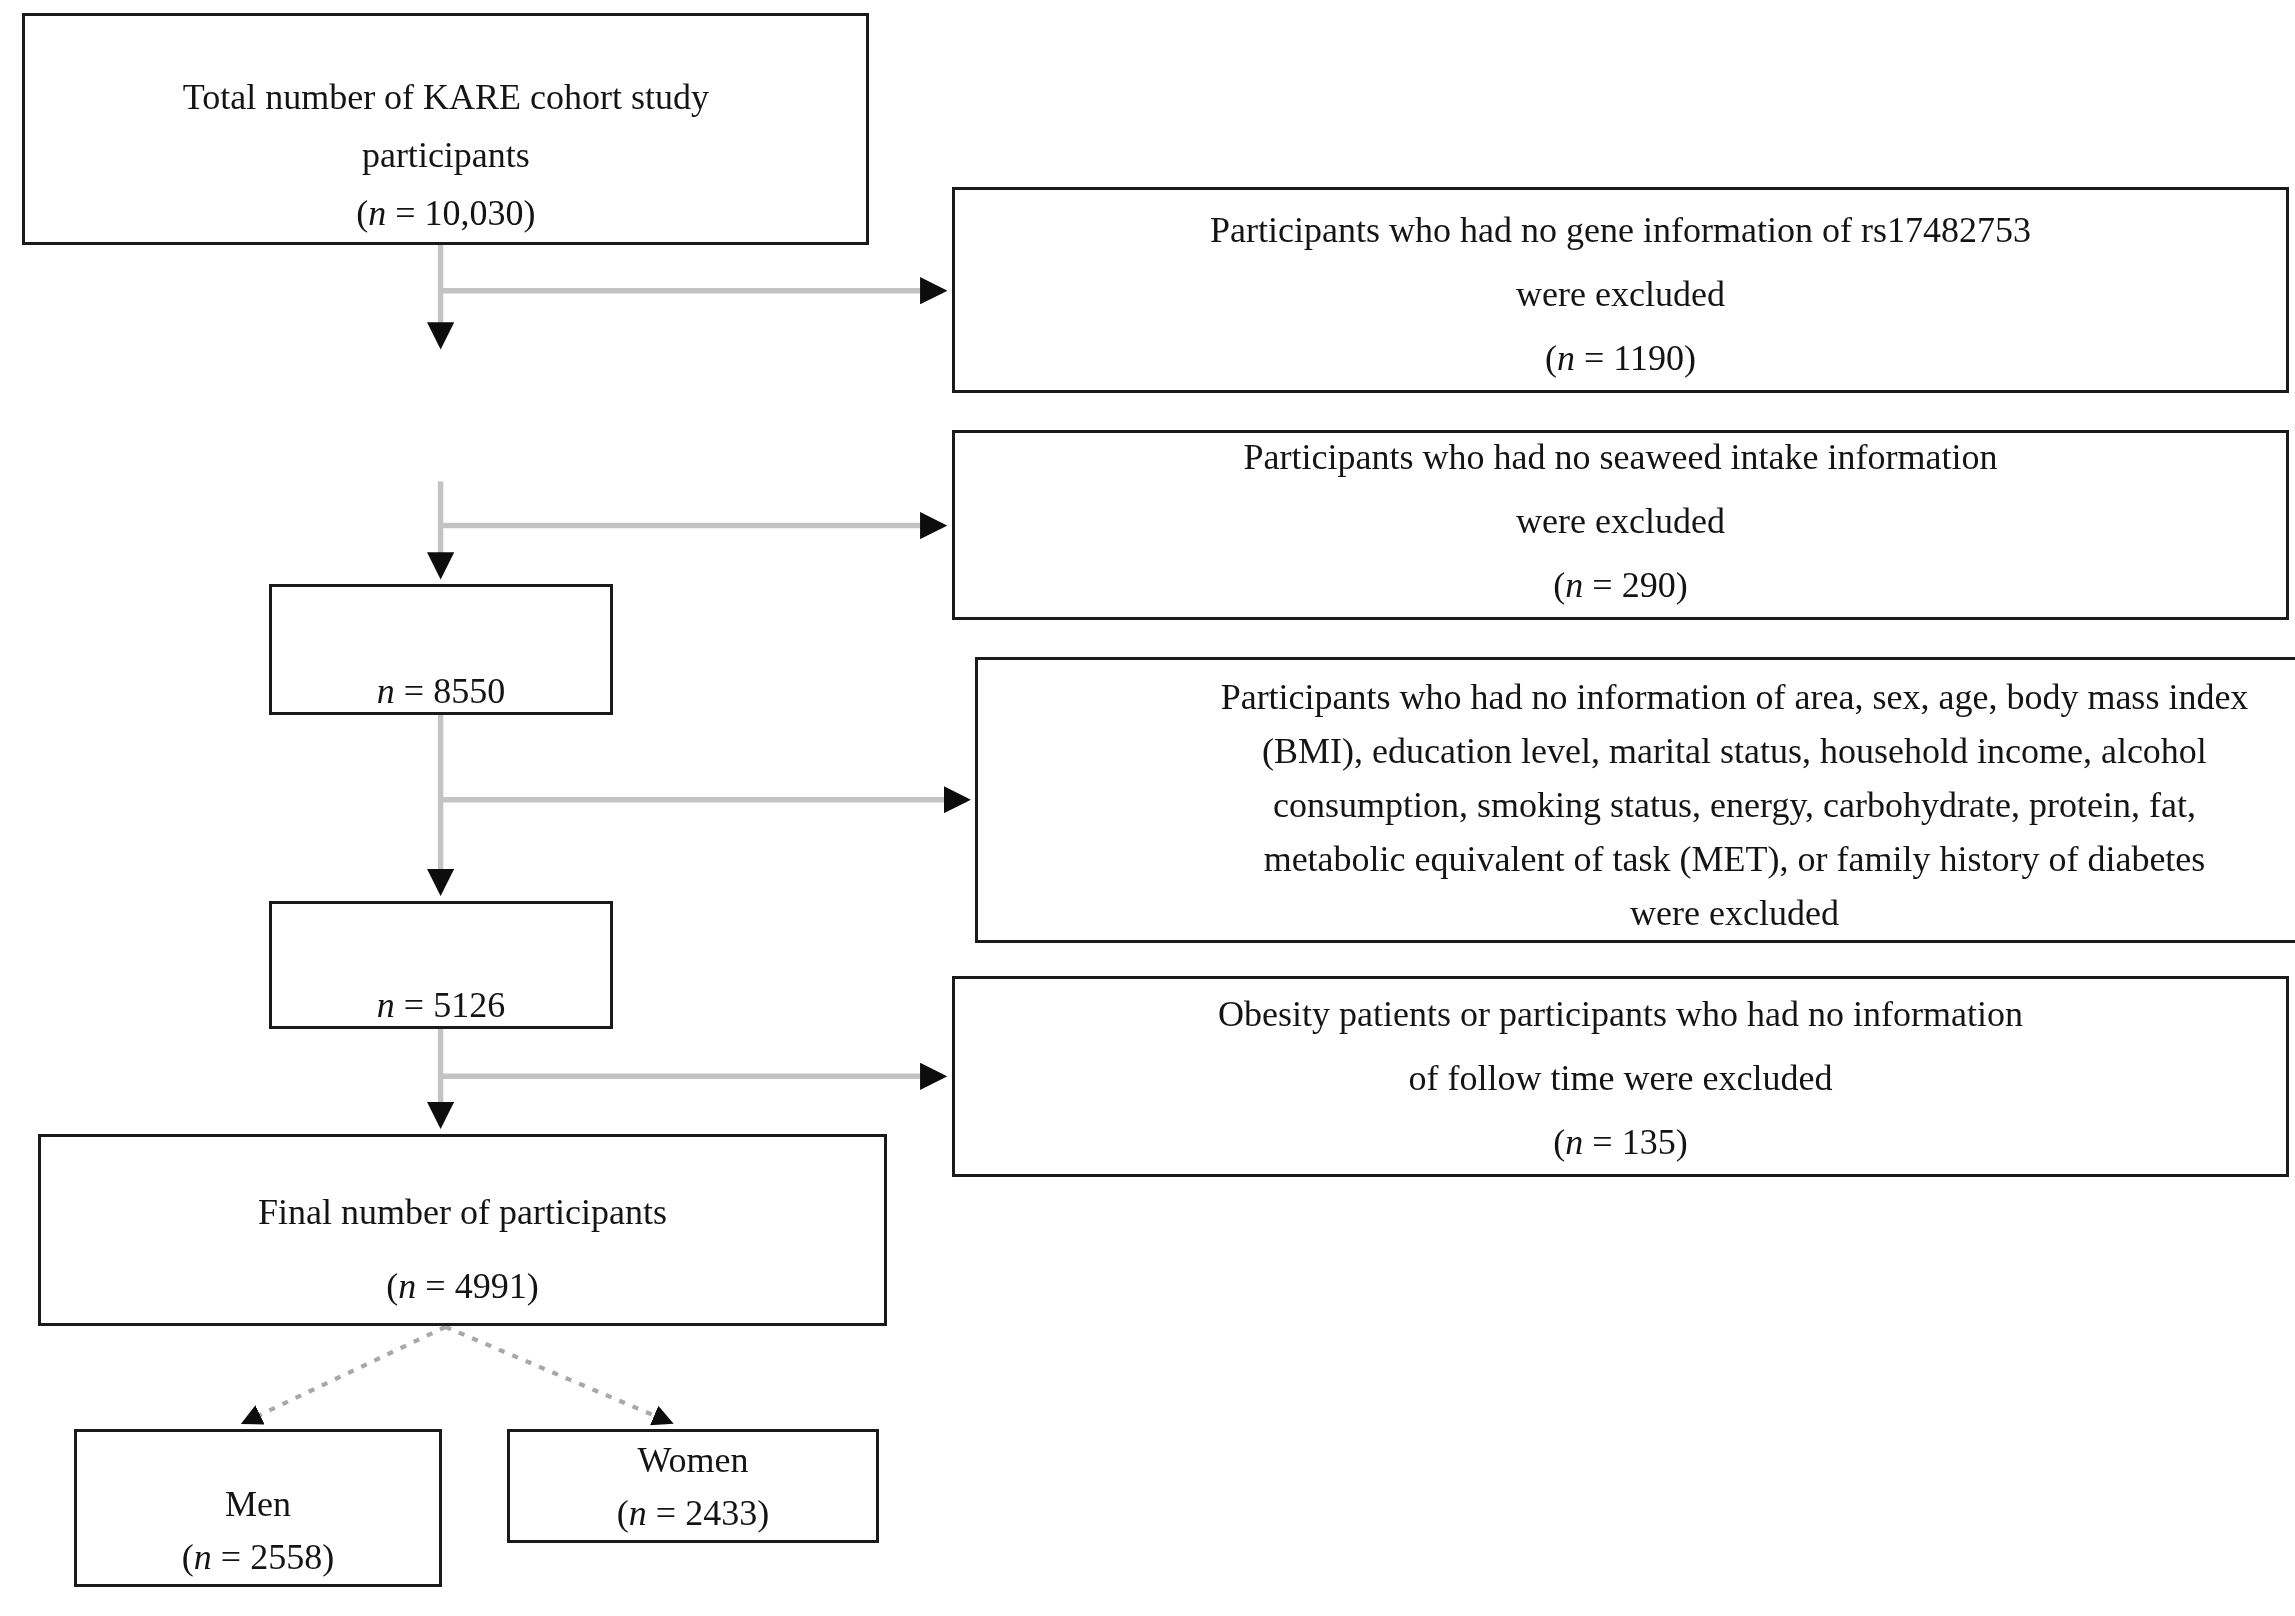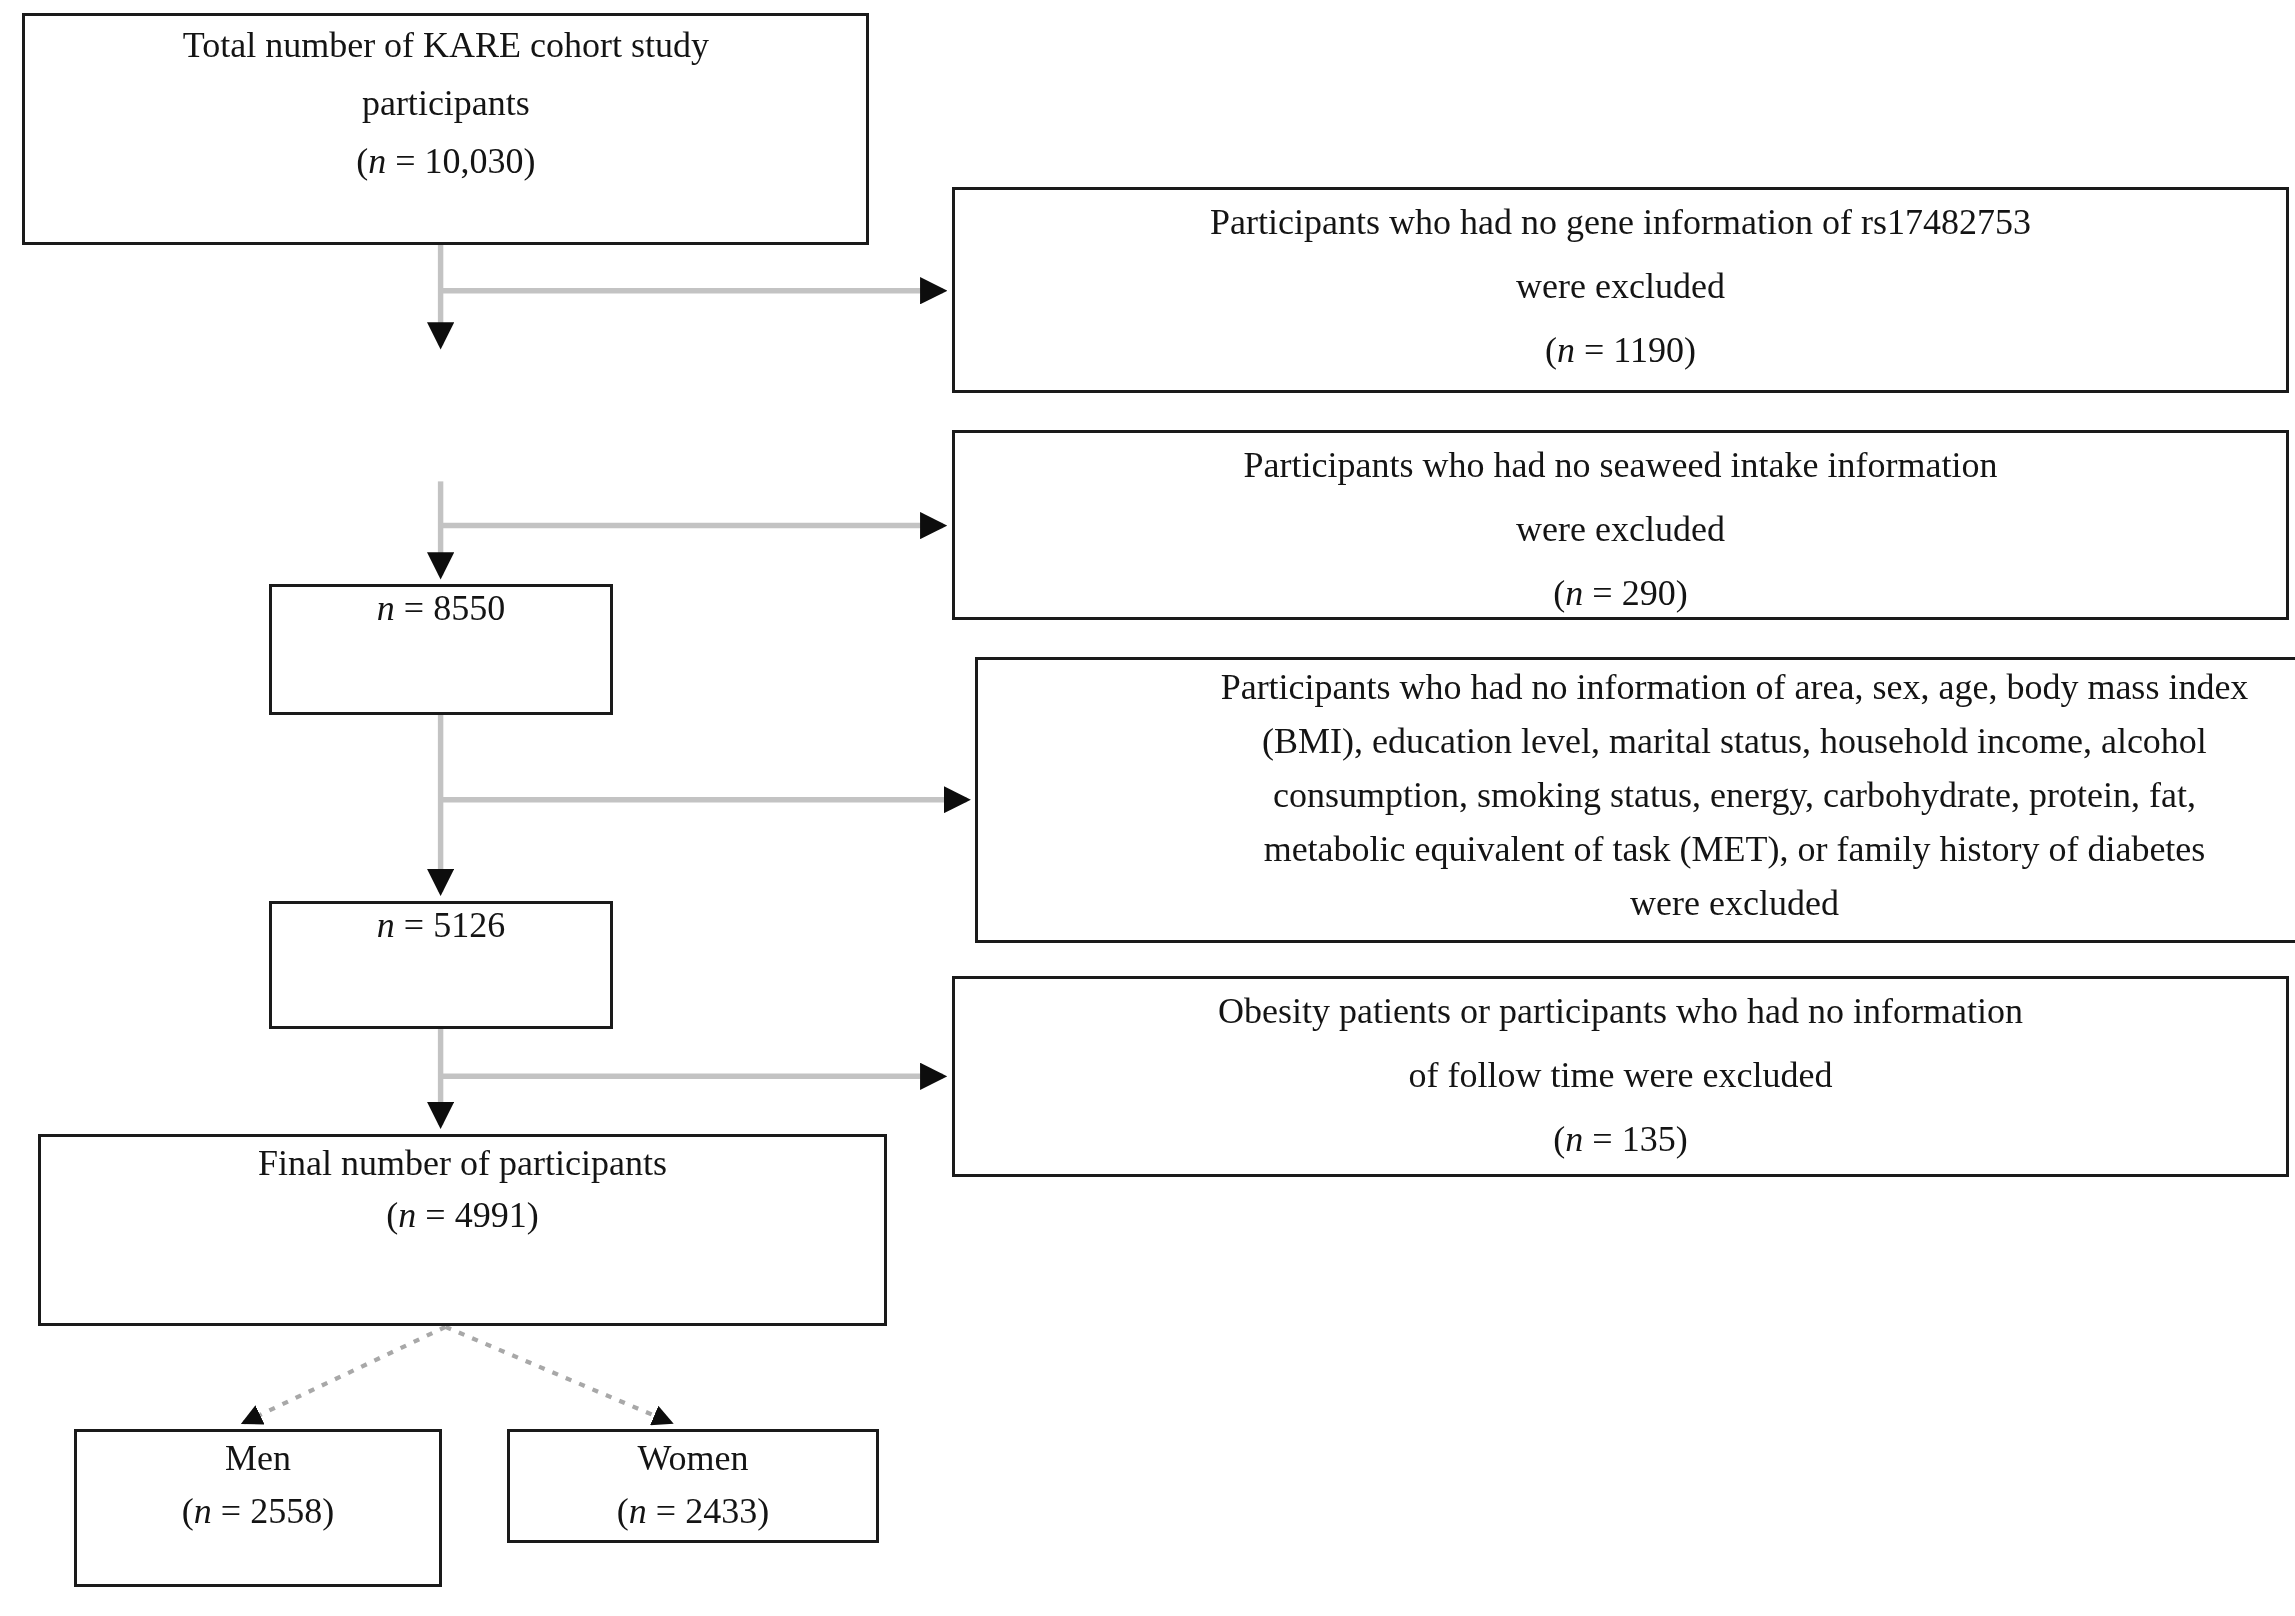--- a/index.html
+++ b/index.html
@@ -21,35 +21,35 @@
     width: 2295px;
     height: 1617px;
     z-index: 1;
   }
   .box {
     position: absolute;
     box-sizing: border-box;
     border: 3.6px solid #1a1a1a;
     background: #ffffff;
     display: flex;
-    align-items: flex-start;
+    align-items: flex-end;
     justify-content: center;
     text-align: center;
     z-index: 2;
   }
   .fig-text {
     white-space: pre-line;
     font-size: 36px;
     color: #141414;
     padding: 0 12px;
   }
   .lh-top    { line-height: 58px; }
   .lh-excl   { line-height: 64px; font-family: Liberation Serif, serif; }
   .lh-tight  { line-height: 54px; }
-  .lh-final  { line-height: 52px; }
+  .lh-final  { line-height: 74px; }
   .lh-split  { line-height: 53px; }
   .lh-step   { line-height: 42px; }
 
   
   .box-total  { left: 22.4px;   top: 13.3px;   width: 847px; height: 232px; }
   .box-excl1  { left: 952px; top: 187px;  width: 1337px; height: 206px; }
   .box-n8840  { left: 269px;  top: 354px;  width: 344px;  height: 128px; }
   .box-excl2  { left: 952px; top: 430px;  width: 1337px; height: 190px; }
   .box-n8550  { left: 269px;  top: 584px;  width: 344px;  height: 131px; }
   .box-excl3  { left: 975px; top: 657px; width: 1519px; height: 286px; }

